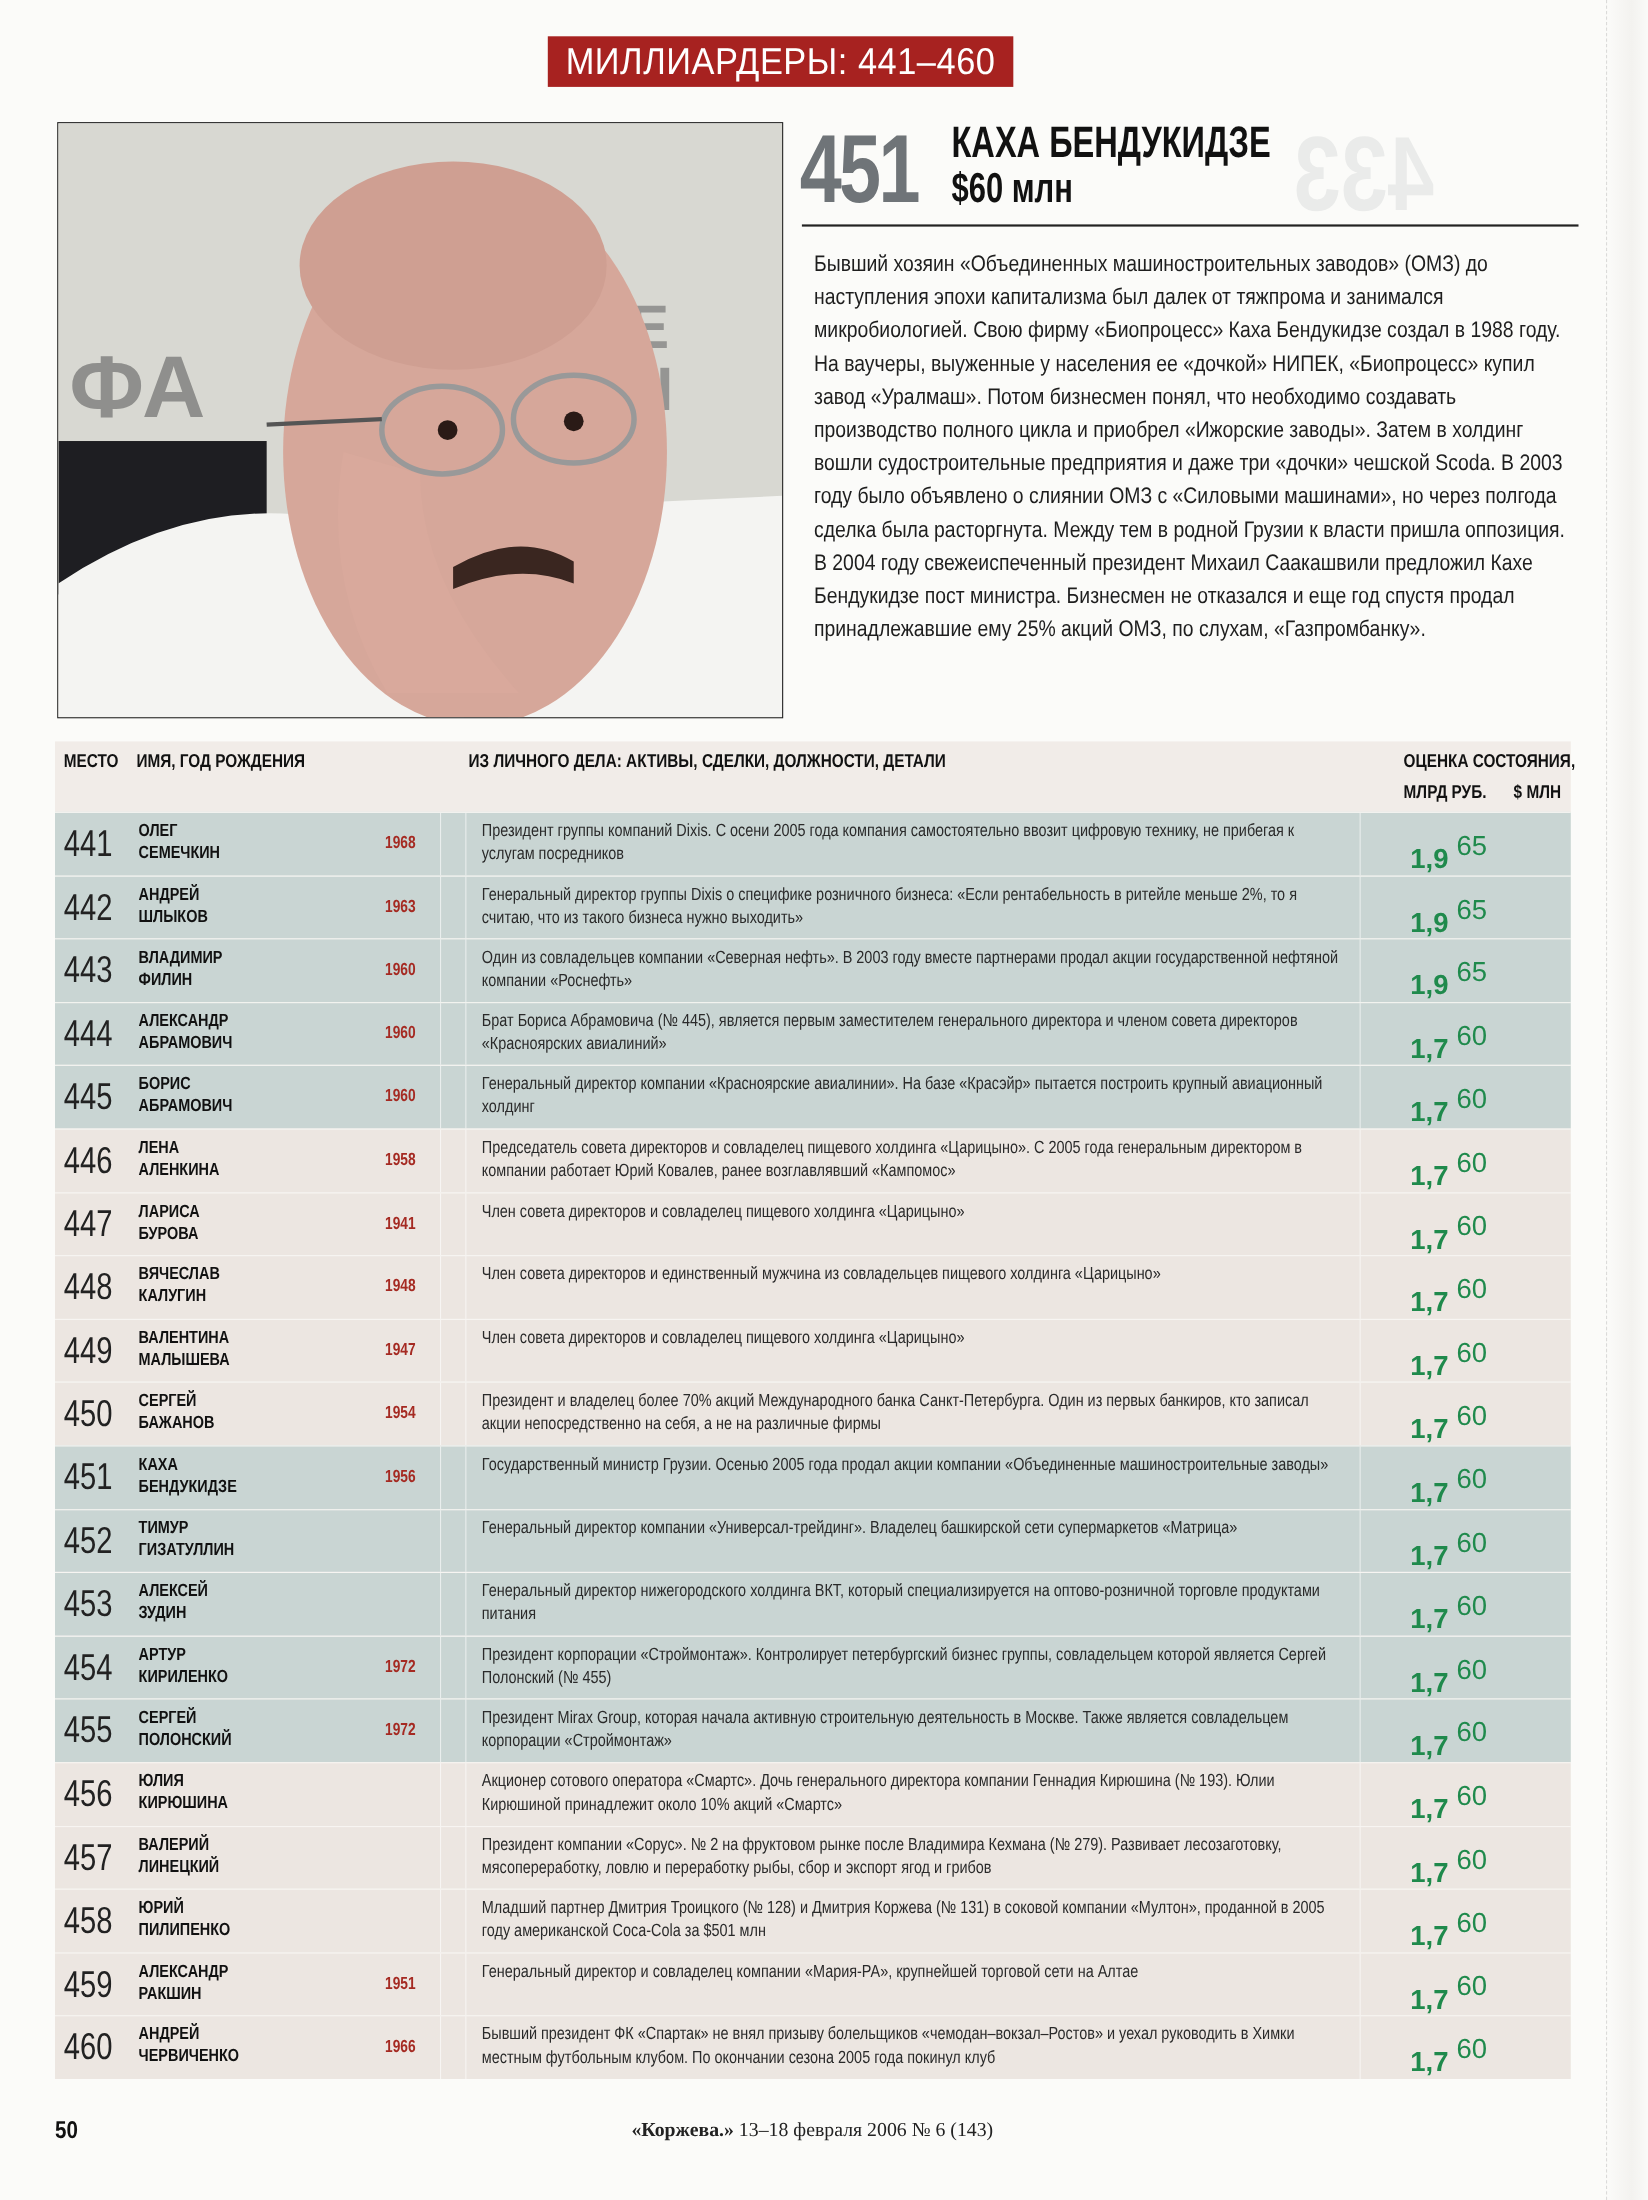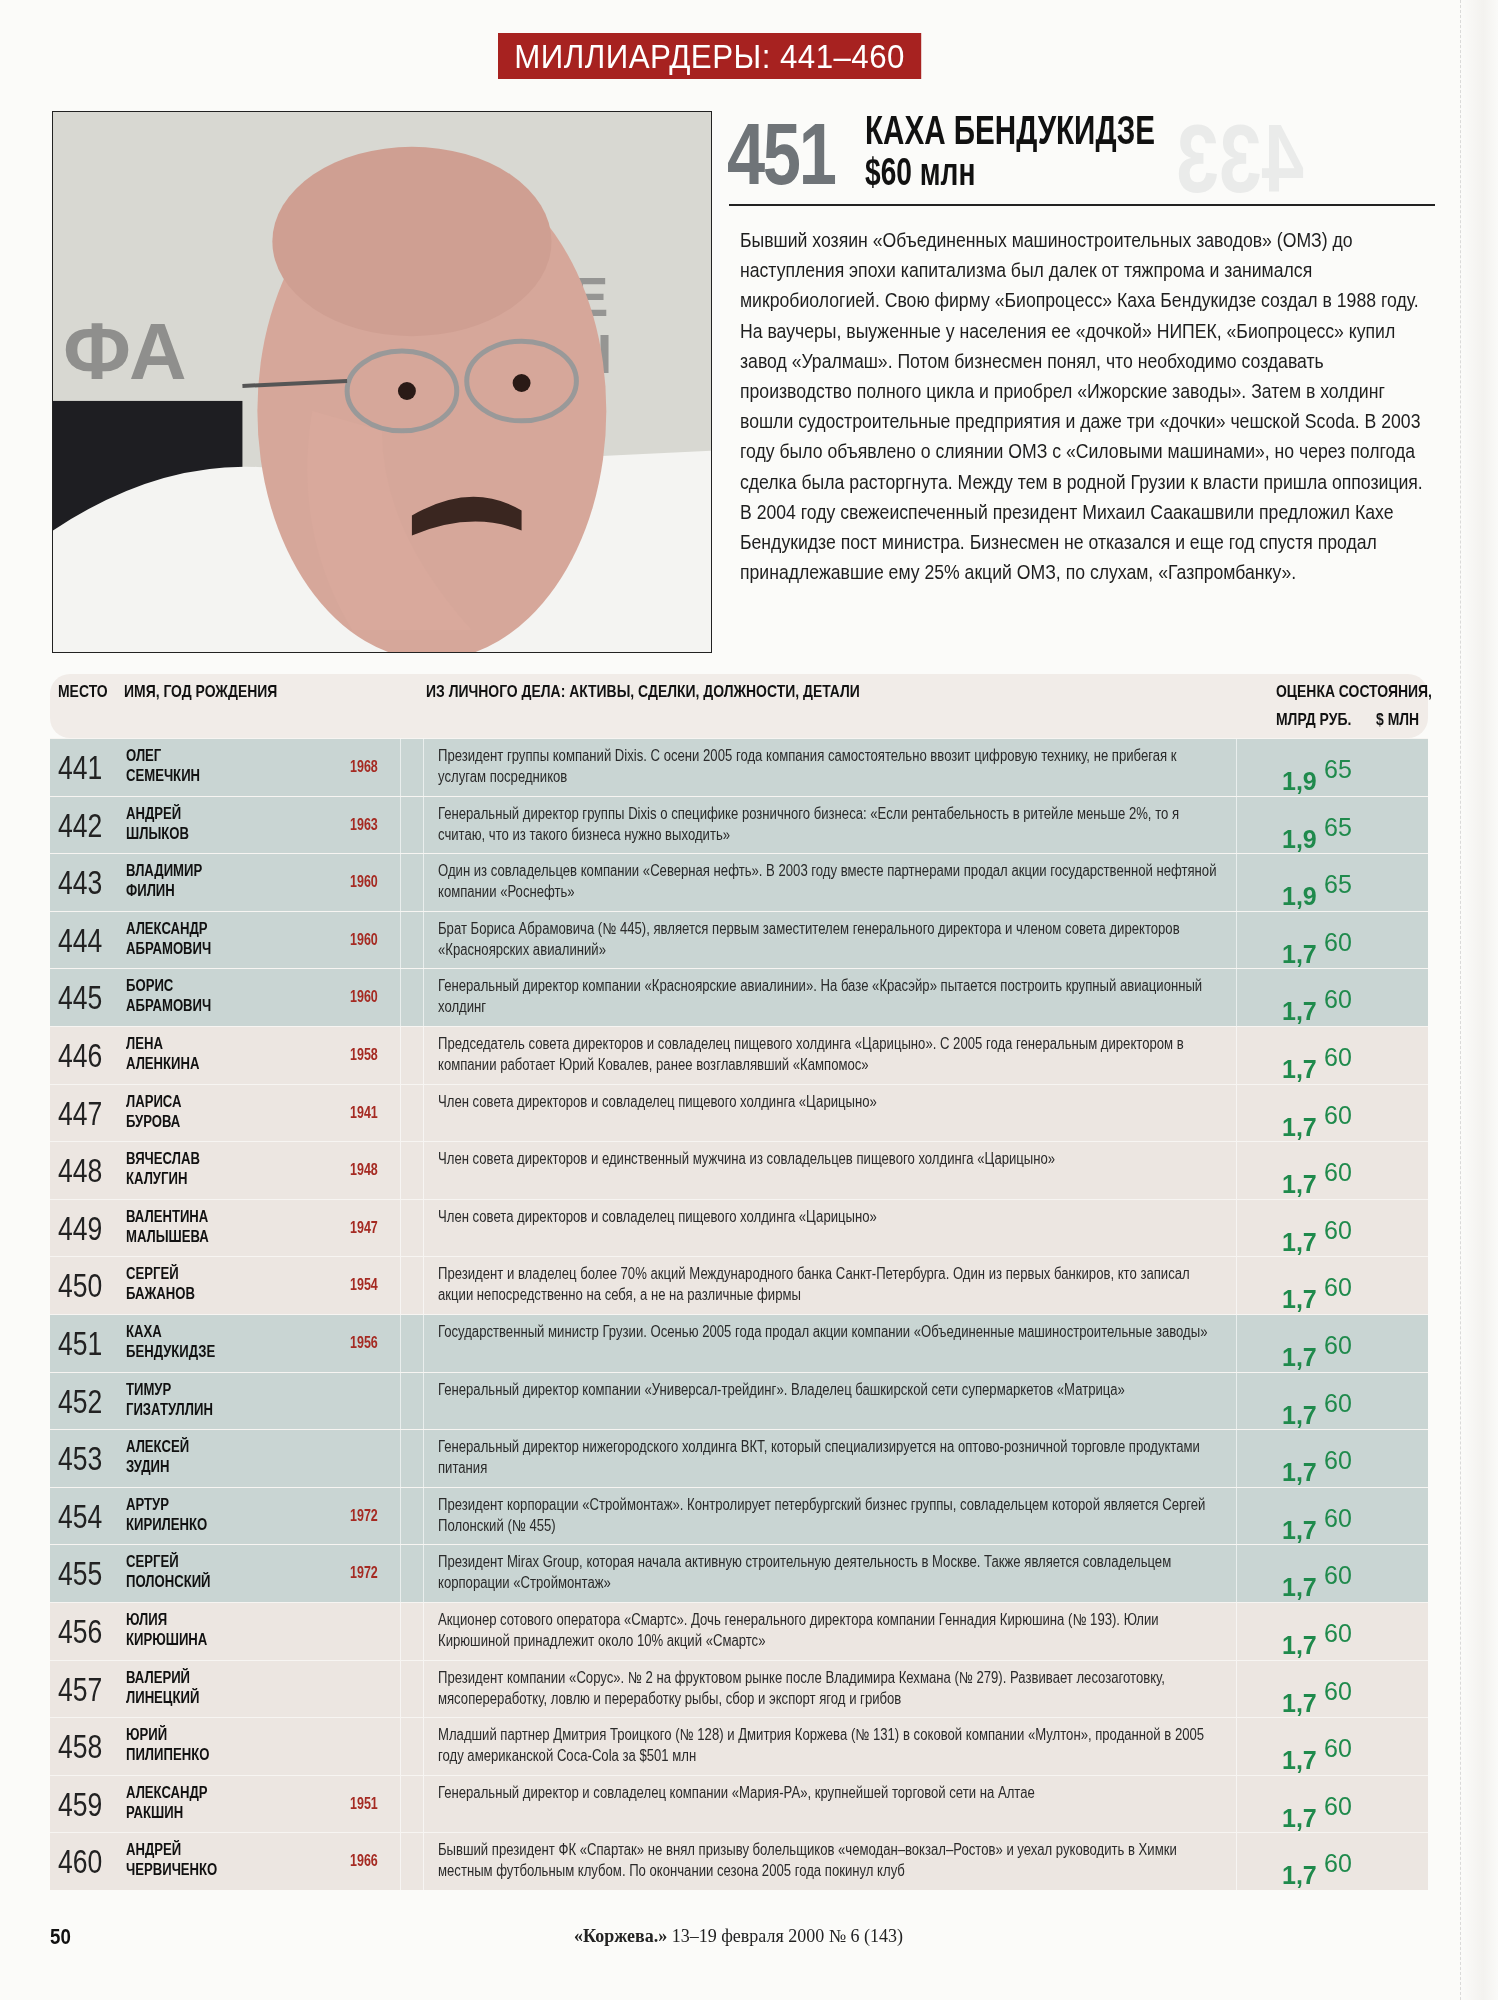--- a/index.html
+++ b/index.html
@@ -37,21 +37,21 @@
     position: absolute; left: 1160px; top: 104px; font-size: 96px; font-weight: bold;
     color: rgba(90,100,110,0.10); transform: scaleX(-0.8); transform-origin: center; pointer-events: none;
   }
   .profile-rule { position: absolute; left: 729px; top: 204px; width: 706px; height: 2px; background: #222; }
   .profile-bio {
     position: absolute; left: 740px; top: 225px; width: 700px; font-size: 20.5px; line-height: 30.2px;
     color: #1e1e1e; transform: scaleX(0.86); transform-origin: left top; width: 812px;
   }
 
   .table { position: absolute; left: 50px; top: 674px; width: 1378px; }
-  .thead { background: #f1ece8; height: 64px; position: relative; border-radius: 20px; }
+  .thead { background: #f1ece8; height: 64px; position: relative; }
   .th { position: absolute; font-size: 17px; font-weight: bold; color: #111; white-space: nowrap;
         transform: scaleX(0.82); transform-origin: left top; }
   .th-place { left: 8px; top: 8px; }
   .th-name  { left: 74px; top: 8px; }
   .th-info  { left: 376px; top: 8px; }
   .th-worth { left: 1226px; top: 8px; }
   .th-rub   { left: 1226px; top: 36px; }
   .th-usd   { left: 1326px; top: 36px; }
 
   .row { position: relative; height: 57.6px; border-top: 1.5px solid #f7f5f2; }
@@ -368,14 +368,14 @@
         <div class="cell-info">Бывший президент ФК «Спартак» не внял призыву болельщиков «чемодан–вокзал–Ростов» и уехал руководить в Химки местным футбольным клубом. По окончании сезона 2005 года покинул клуб</div>
         <div class="cell-rub">1,7</div>
         <div class="cell-usd">60</div>
       </div>
     </div>
 </div>
 
 <div class="page-number">50</div>
 <div class="footer-source">
   <b>«Коржева.»</b>
-  <span>13–19 февраля 2000 № 6 (143)</span>
+  <span>13–18 февраля 2006 № 6 (143)</span>
 </div>
 
 </body></html>

